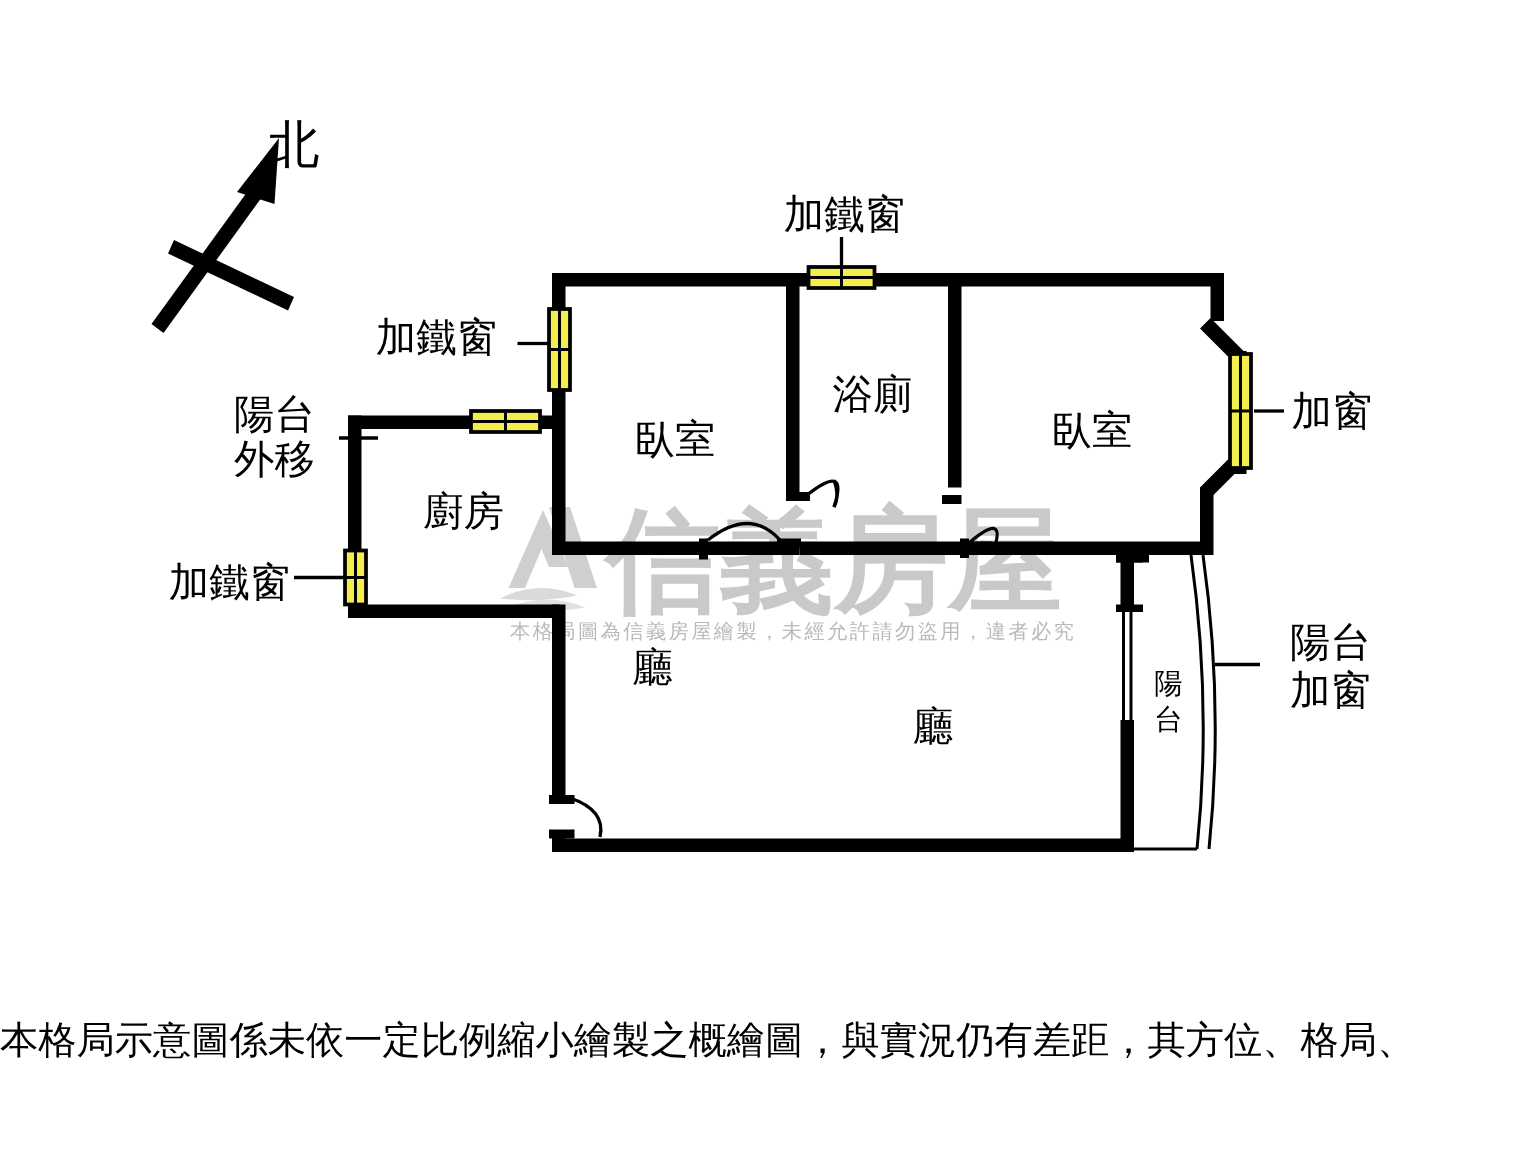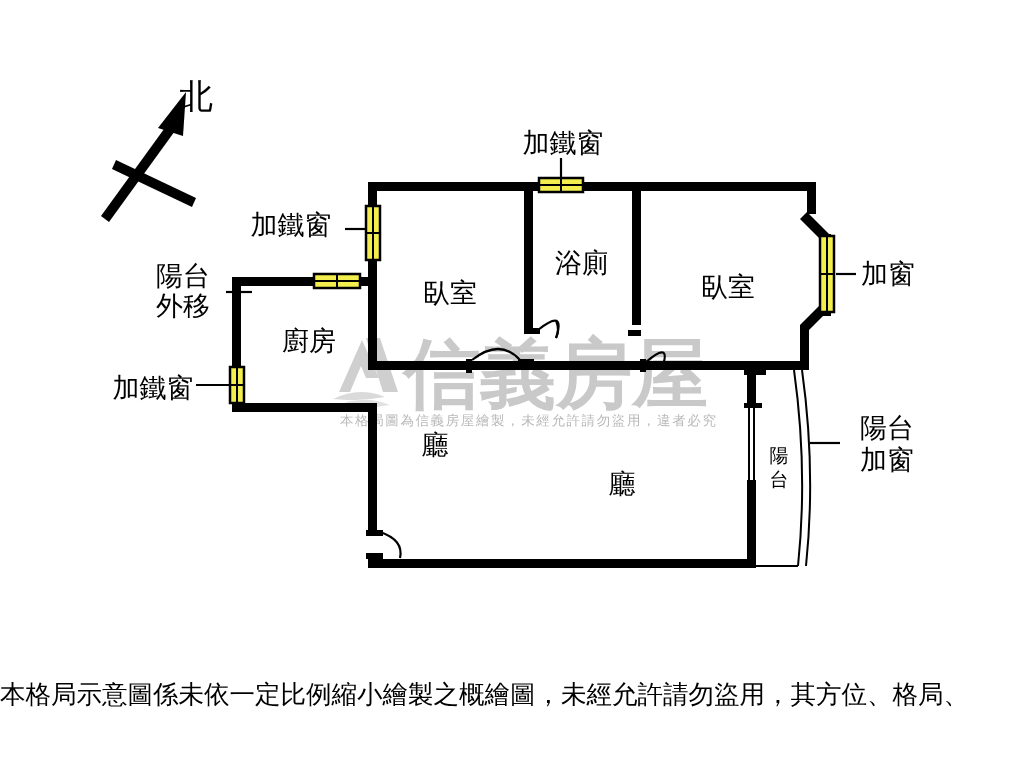--- a/index.html
+++ b/index.html
@@ -230,18 +230,18 @@
       <text class="antxt" x="183" y="285" text-anchor="middle">陽台</text>
       <text class="antxt" x="183" y="315" text-anchor="middle">外移</text>
       <text class="antxt" x="153" y="397" text-anchor="middle">加鐵窗</text>
       <text class="antxt" x="888" y="283" text-anchor="middle">加窗</text>
       <text class="antxt" x="887" y="437" text-anchor="middle">陽台</text>
       <text class="antxt" x="887" y="469" text-anchor="middle">加窗</text>
     </g>
   </svg>
 
   <div class="disclaimer">
-    <span>本格局示意圖係未依一定比例縮小繪製之概繪圖，未經允許請勿盜用，其方位、格局、</span>
+    <span>本格局示意圖係未依一定比例縮小繪製之概繪圖，與實況仍有差距，其方位、格局、</span>
     
     
   </div>
 
 </div>
 
 </body></html>

